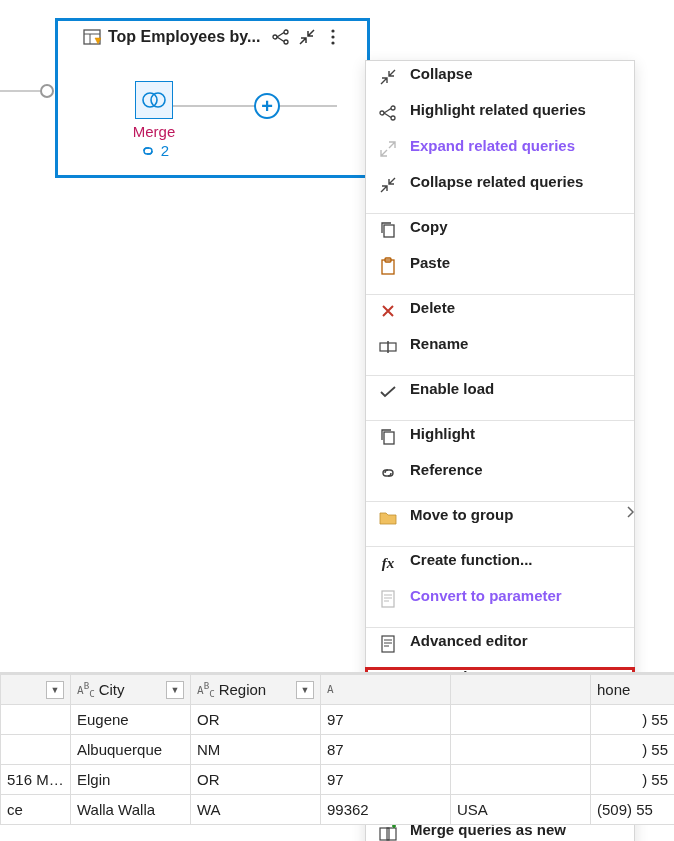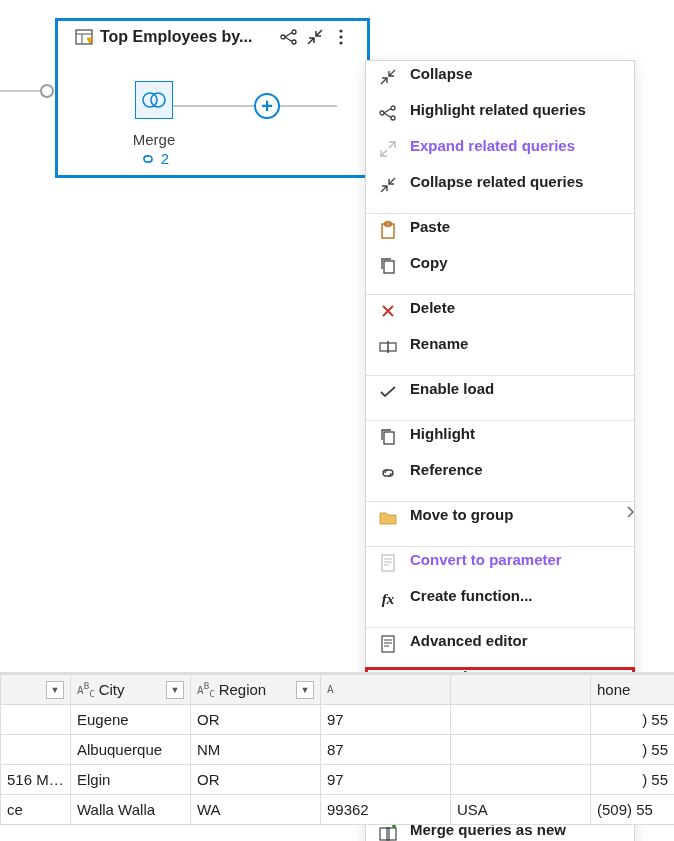--- a/index.html
+++ b/index.html
@@ -44,21 +44,21 @@
     top: 18px;
     width: 315px;
     height: 160px;
     border: 3px solid #0a84d6;
     background: #fff;
   }
   .query-header {
     display: flex;
     align-items: center;
     gap: 6px;
-    padding: 6px 16px;
+    padding: 6px 24px;
     font-size: 16px;
     font-weight: 600;
   }
   .query-header .title {
     flex: 1;
     white-space: nowrap;
     overflow: hidden;
     text-overflow: ellipsis;
   }
   .hdr-icon {
@@ -82,21 +82,21 @@
     width: 80px;
     text-align: center;
   }
   .merge-icon-box {
     width: 38px; height: 38px;
     margin: 0 auto;
     border: 1px solid #0a84d6;
     background: #e9f4ff;
     display: flex; align-items: center; justify-content: center;
   }
-  .merge-label { margin-top: 12px; font-size: 15px; color: #404040; }
+  .merge-label { margin-top: 4px; font-size: 15px; color: #be185d; }
   .merge-badge {
     margin-top: 2px;
     color: #0a84d6;
     font-size: 15px;
     display: flex; align-items: center; justify-content: center; gap: 4px;
   }
   .step-plus {
     position: absolute;
     left: 196px; top: 40px;
     width: 26px; height: 26px;
@@ -299,35 +299,35 @@
           </svg>
       </span>
       <span class="mi-label">Collapse related queries</span>
     </div>
 
     <div class="menu-sep"></div>
 
     <div class="menu-item">
       <span class="mi-icon">
         <svg width="16" height="18" viewBox="0 0 16 18">
+            <rect x="4" y="4" width="10" height="12" fill="none" stroke="#444" stroke-width="1.3"></rect>
+            <path d="M2 12 V2 h9" fill="none" stroke="#444" stroke-width="1.3"></path>
+          </svg>
+      </span>
+      <span class="mi-label">Copy</span>
+    </div>
+
+    <div class="menu-item">
+      <span class="mi-icon">
+        <svg width="16" height="18" viewBox="0 0 16 18">
             <rect x="2" y="3" width="12" height="14" fill="none" stroke="#b45f06" stroke-width="1.3"></rect>
             <rect x="5" y="1" width="6" height="4" rx="1" fill="none" stroke="#b45f06" stroke-width="1.3"></rect>
           </svg>
       </span>
       <span class="mi-label">Paste</span>
-    </div>
-
-    <div class="menu-item">
-      <span class="mi-icon">
-        <svg width="16" height="18" viewBox="0 0 16 18">
-            <rect x="4" y="4" width="10" height="12" fill="none" stroke="#444" stroke-width="1.3"></rect>
-            <path d="M2 12 V2 h9" fill="none" stroke="#444" stroke-width="1.3"></path>
-          </svg>
-      </span>
-      <span class="mi-label">Copy</span>
     </div>
 
     <div class="menu-sep"></div>
 
     <div class="menu-item">
       <span class="mi-icon">
         <svg width="16" height="16" viewBox="0 0 16 16">
             <path d="M3 3 L13 13 M13 3 L3 13" stroke="#c0392b" stroke-width="2"></path>
           </svg>
       </span>
@@ -387,38 +387,38 @@
       </span>
       <span class="mi-label">Move to group</span>
       <span class="chevron">
         <svg width="8" height="12" viewBox="0 0 8 12">
             <path d="M2 1 L7 6 L2 11" fill="none" stroke="#666" stroke-width="1.5"></path>
           </svg>
       </span>
     </div>
 
     <div class="menu-sep"></div>
+
+    <div class="menu-item">
+      <span class="mi-icon">
+        <span style="font-style:italic;font-family:Georgia,serif;font-size:15px">fx</span>
+      </span>
+      <span class="mi-label">Create function...</span>
+    </div>
 
     <div class="menu-item disabled">
       <span class="mi-icon">
         <svg width="14" height="18" viewBox="0 0 14 18">
             <rect x="1" y="1" width="12" height="16" fill="none" stroke="#bbb" stroke-width="1.2"></rect>
             <line x1="3" y1="5" x2="11" y2="5" stroke="#bbb"></line>
             <line x1="3" y1="8" x2="11" y2="8" stroke="#bbb"></line>
             <line x1="3" y1="11" x2="8" y2="11" stroke="#bbb"></line>
           </svg>
       </span>
       <span class="mi-label">Convert to parameter</span>
-    </div>
-
-    <div class="menu-item">
-      <span class="mi-icon">
-        <span style="font-style:italic;font-family:Georgia,serif;font-size:15px">fx</span>
-      </span>
-      <span class="mi-label">Create function...</span>
     </div>
 
     <div class="menu-sep"></div>
 
     <div class="menu-item">
       <span class="mi-icon">
         <svg width="16" height="18" viewBox="0 0 16 18">
             <rect x="2" y="1" width="12" height="16" fill="none" stroke="#444" stroke-width="1.2"></rect>
             <line x1="4" y1="5" x2="12" y2="5" stroke="#444"></line>
             <line x1="4" y1="8" x2="12" y2="8" stroke="#444"></line>

